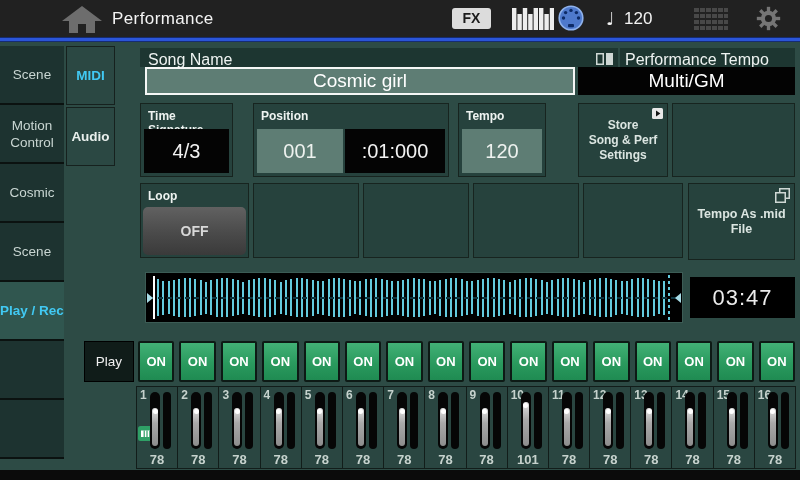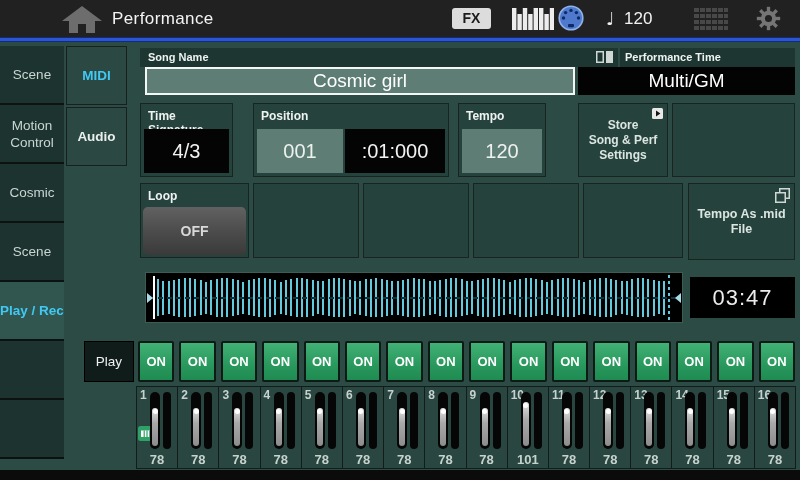--- a/index.html
+++ b/index.html
@@ -23,26 +23,26 @@
   .blue-line{position:absolute;left:0;top:37px;width:800px;height:5px;
     background:linear-gradient(180deg,#0a1638 0%,#2b55d8 30%,#2b55d8 72%,#0a1638 100%)}
 
   
   .sidebar{position:absolute;left:0;top:46px;width:64px}
   .side-item{width:64px;height:59px;background:#1d3330;border-bottom:2px solid #0b1210;
     display:flex;align-items:center;justify-content:center;text-align:center;
     color:#c9d6d2;font-size:13.5px;line-height:17px}
   .side-item.selected{background:#30564f;color:#41c9f3;font-weight:bold}
   .tabcol{position:absolute;left:66px;top:46px;width:68px}
-  .tab{width:61px;height:59px;background:#2b4843;margin-bottom:2px;display:flex;align-items:center;
+  .tab{width:49px;height:59px;background:#2b4843;margin-bottom:2px;display:flex;align-items:center;
     justify-content:center;color:#e8efec;font-size:13.5px;font-weight:bold;border:1px solid #16211e}
   .tab.selected{color:#41c9f3}
 
   
-  .hdr{position:absolute;background:#1d3631;color:#eef3f1;font-size:11px;font-weight:bold;
+  .hdr{position:absolute;background:#1d3631;color:#eef3f1;font-size:16px;font-weight:normal;
     padding:3px 0 0 8px}
   .song-header{left:140px;top:48px;width:478px;height:19px}
   .perf-header{left:620px;top:48px;width:175px;height:19px;padding-left:5px}
   .edit-ic{position:absolute;right:5px;top:3px}
   .vbox{position:absolute;display:flex;align-items:center;justify-content:center;
     color:#fff;font-size:19px}
   .song-value{left:145px;top:67px;width:430px;height:28px;background:#5e7d74;border:2px solid #f5f7f6}
   .perf-value{left:578px;top:67px;width:217px;height:28px;background:#030303}
 
   
@@ -231,21 +231,21 @@
   <div class="hdr song-header">
     <span>Song Name</span>
     <span class="edit-ic">
       <svg width="17" height="12" viewBox="0 0 17 12">
           <rect x="0.75" y="0.75" width="6.5" height="10.5" fill="none" stroke="#cfd8d5" stroke-width="1.5"></rect>
           <rect x="10" y="0" width="7" height="12" fill="#cfd8d5"></rect>
         </svg>
     </span>
   </div>
   <div class="hdr perf-header">
-    <span>Performance Time</span>
+    <span>Performance Tempo</span>
   </div>
   <div class="vbox song-value">Cosmic girl</div>
   <div class="vbox perf-value">Multi/GM</div>
 
   <div class="tile tile-ts">
     <span class="lab">Time Signature</span>
     <div class="cell black">4/3</div>
   </div>
   <div class="tile tile-pos">
     <span class="lab">Position</span>

